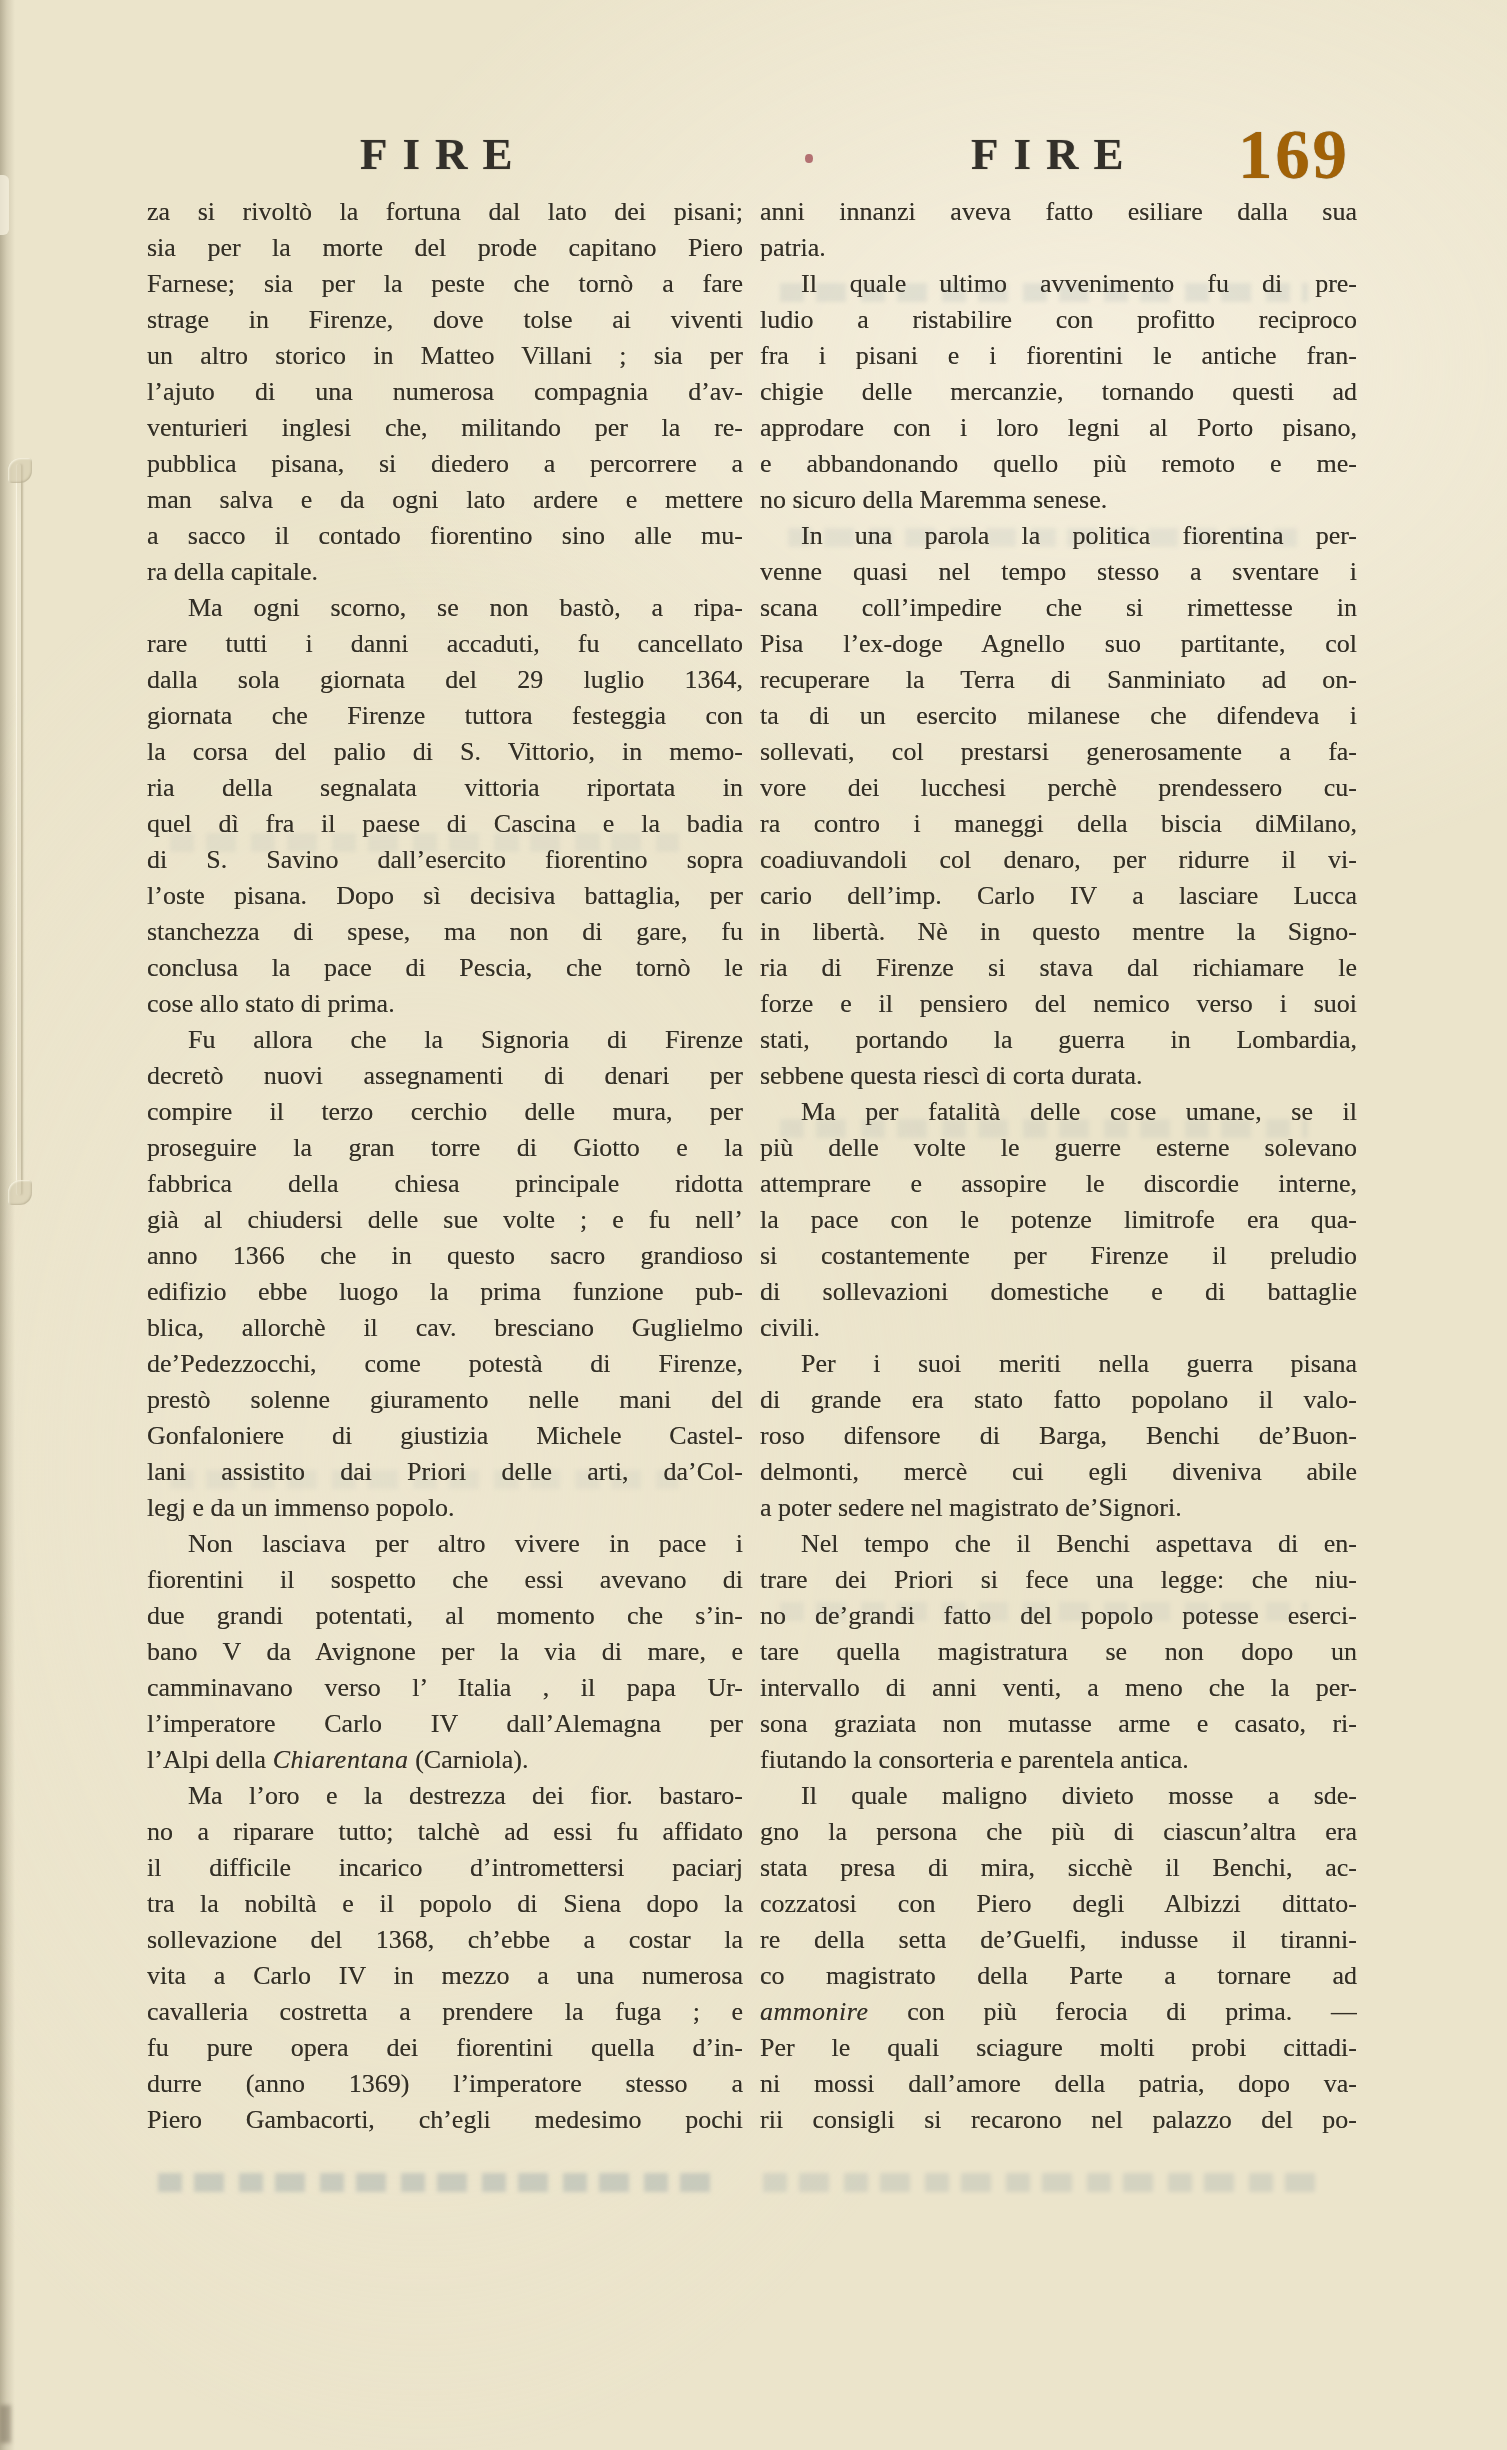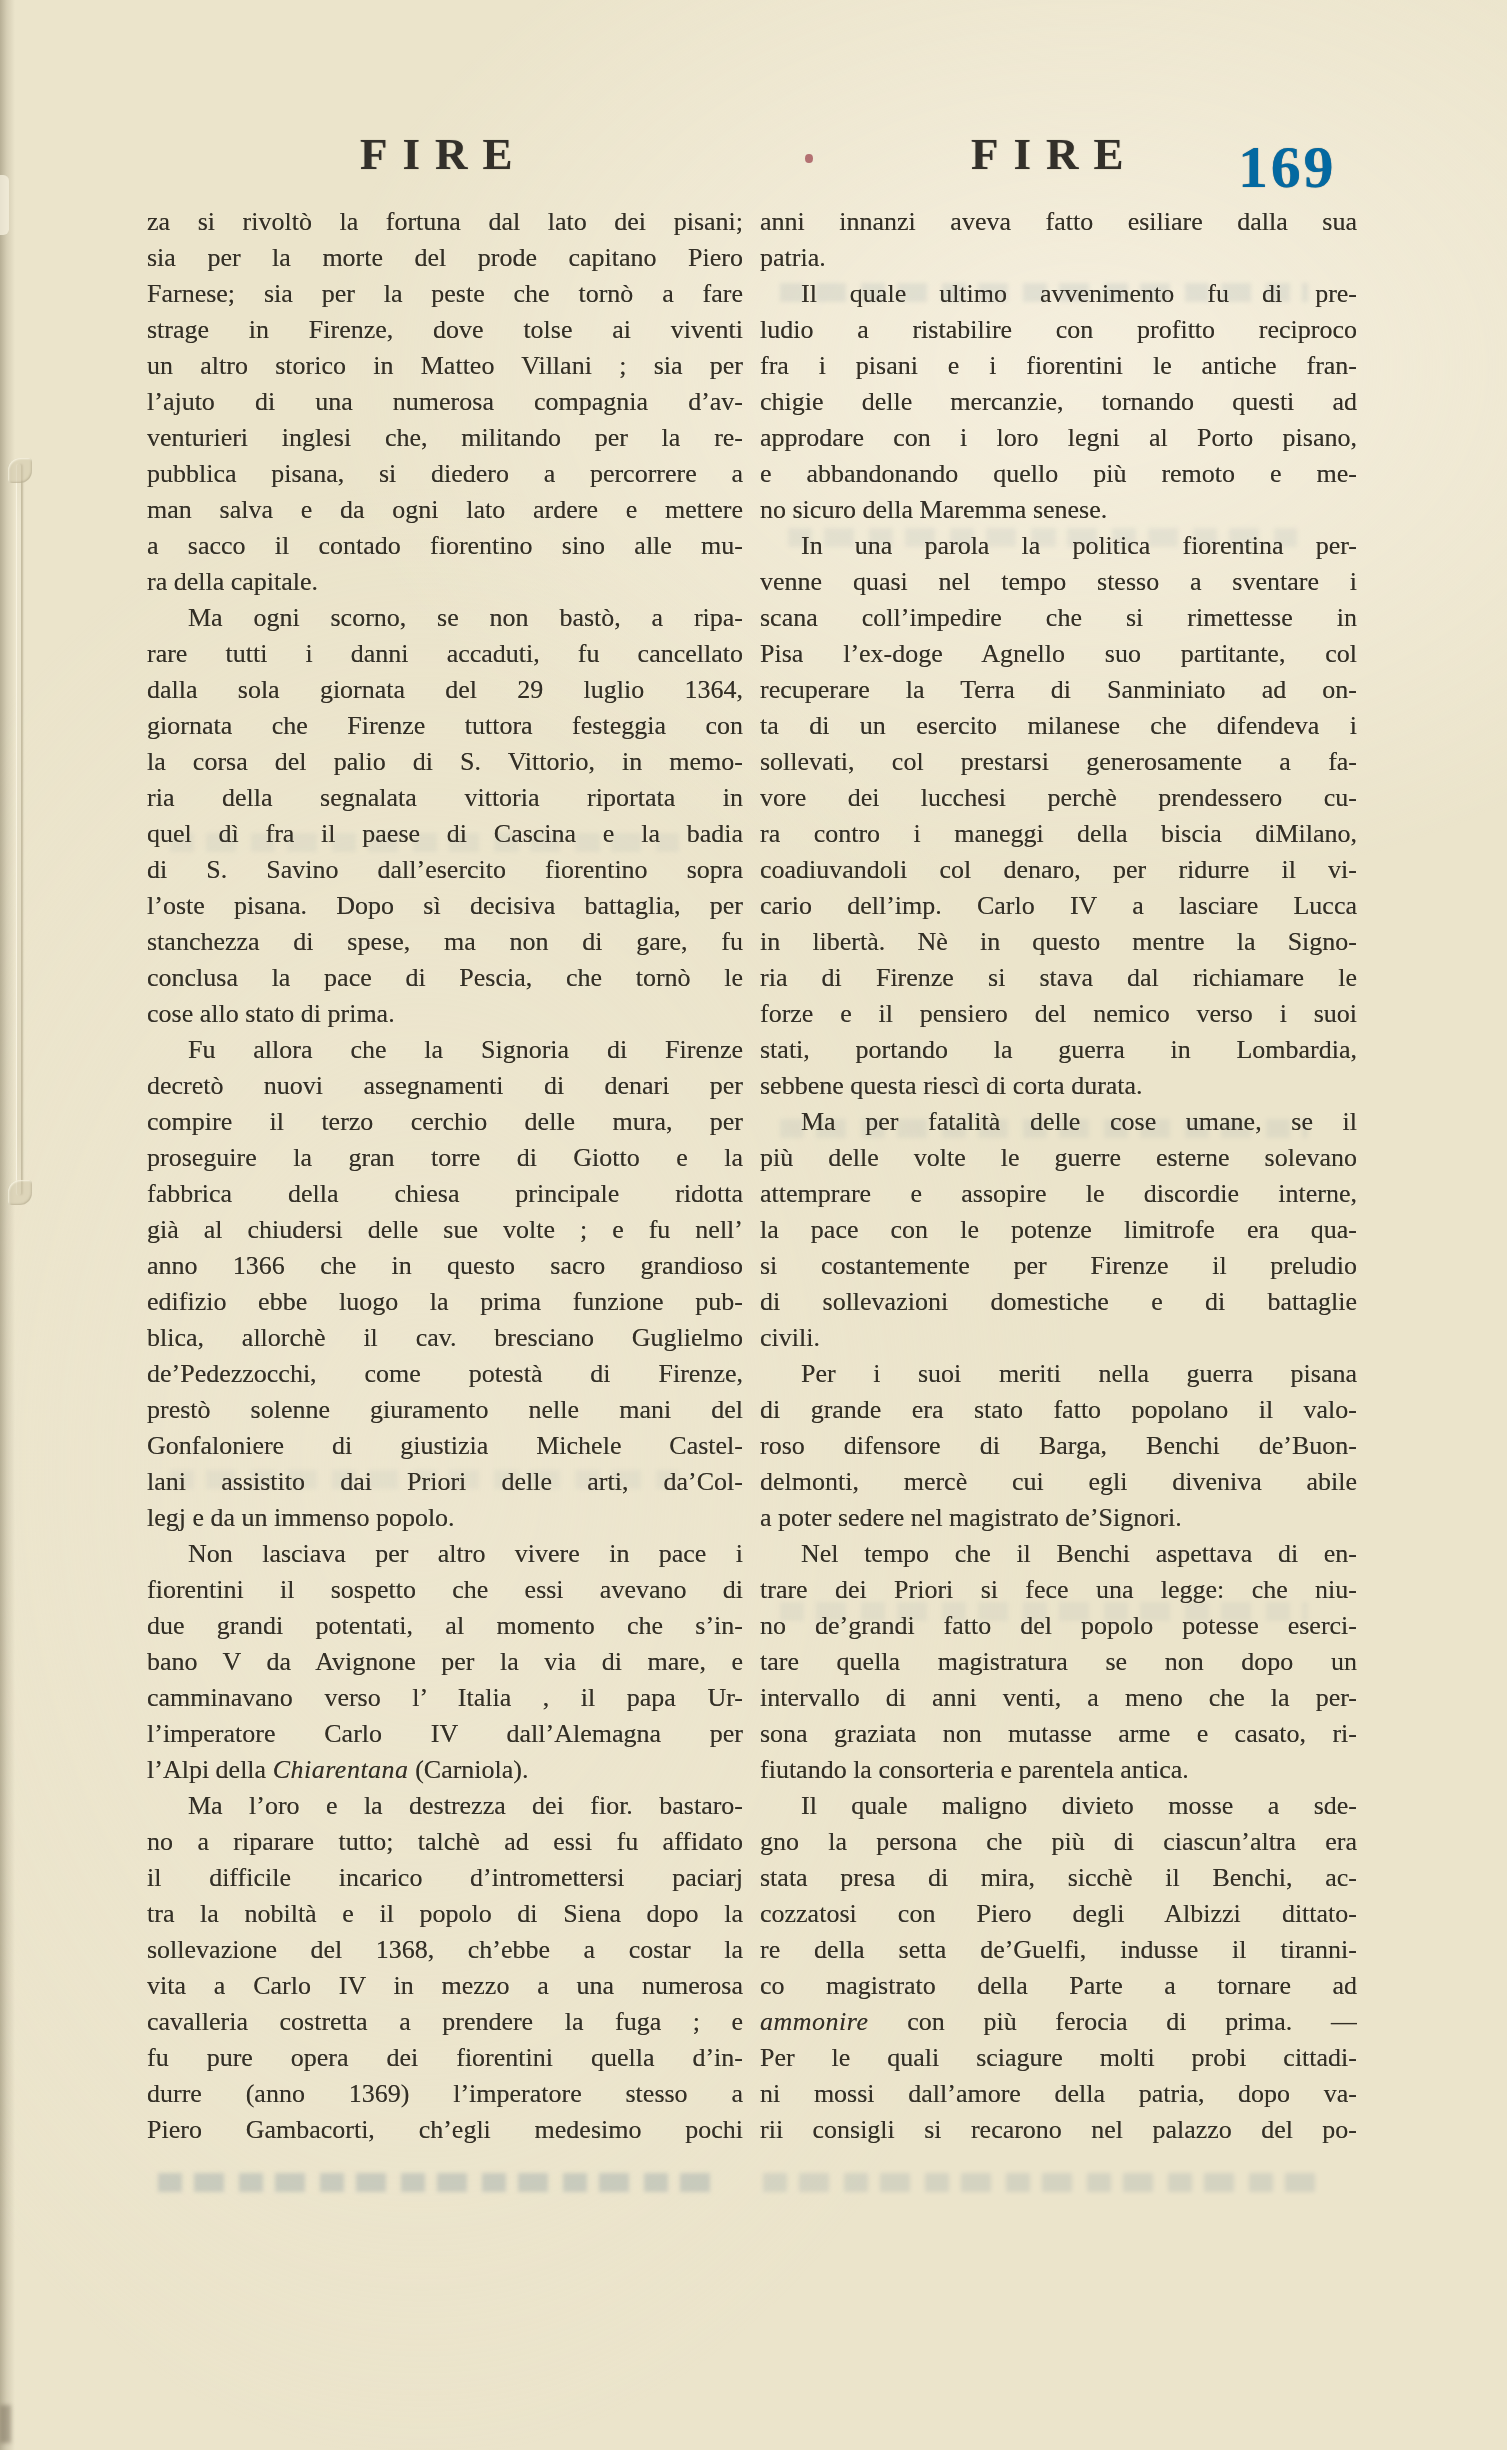--- a/index.html
+++ b/index.html
@@ -41,30 +41,30 @@
 
   .running-head{
     position:absolute;top:130px;height:49px;line-height:49px;
     font-size:45px;font-weight:bold;letter-spacing:15px;
     color:#33302a;white-space:nowrap;
     text-shadow:0 0 0.9px rgba(51,48,42,.55);
   }
   .head-left{left:360px;}
   .head-right{left:971px;}
   .page-number{
-    position:absolute;top:140px;left:1238px;height:55px;line-height:55px;
-    font-size:60px;font-weight:bold;letter-spacing:2.8px;color:#0369a1;
+    position:absolute;top:128px;left:1238px;height:55px;line-height:55px;
+    font-size:69px;font-weight:bold;letter-spacing:2.8px;color:#a16207;
     text-shadow:0 0 0.9px rgba(47,44,37,.6);
   }
   .ink-speck{
     position:absolute;left:805px;top:154px;width:7.5px;height:8.5px;border-radius:50%;
     background:#8a2231;opacity:.6;
   }
 
-  .col{position:absolute;top:194px;margin-top:10px;}
+  .col{position:absolute;top:194px;}
   .col-left{left:147px;width:596px;}
   .col-right{left:760px;width:597px;}
   .line{
     height:36px;line-height:36px;font-size:26px;
     text-align:justify;text-align-last:justify;overflow:hidden;
     color:#332f26;text-shadow:0 0 0.5px rgba(51,47,38,.55);
     white-space:nowrap0;
   }
   .line.e{text-align-last:left;}
   .line.i{text-indent:41px;}

